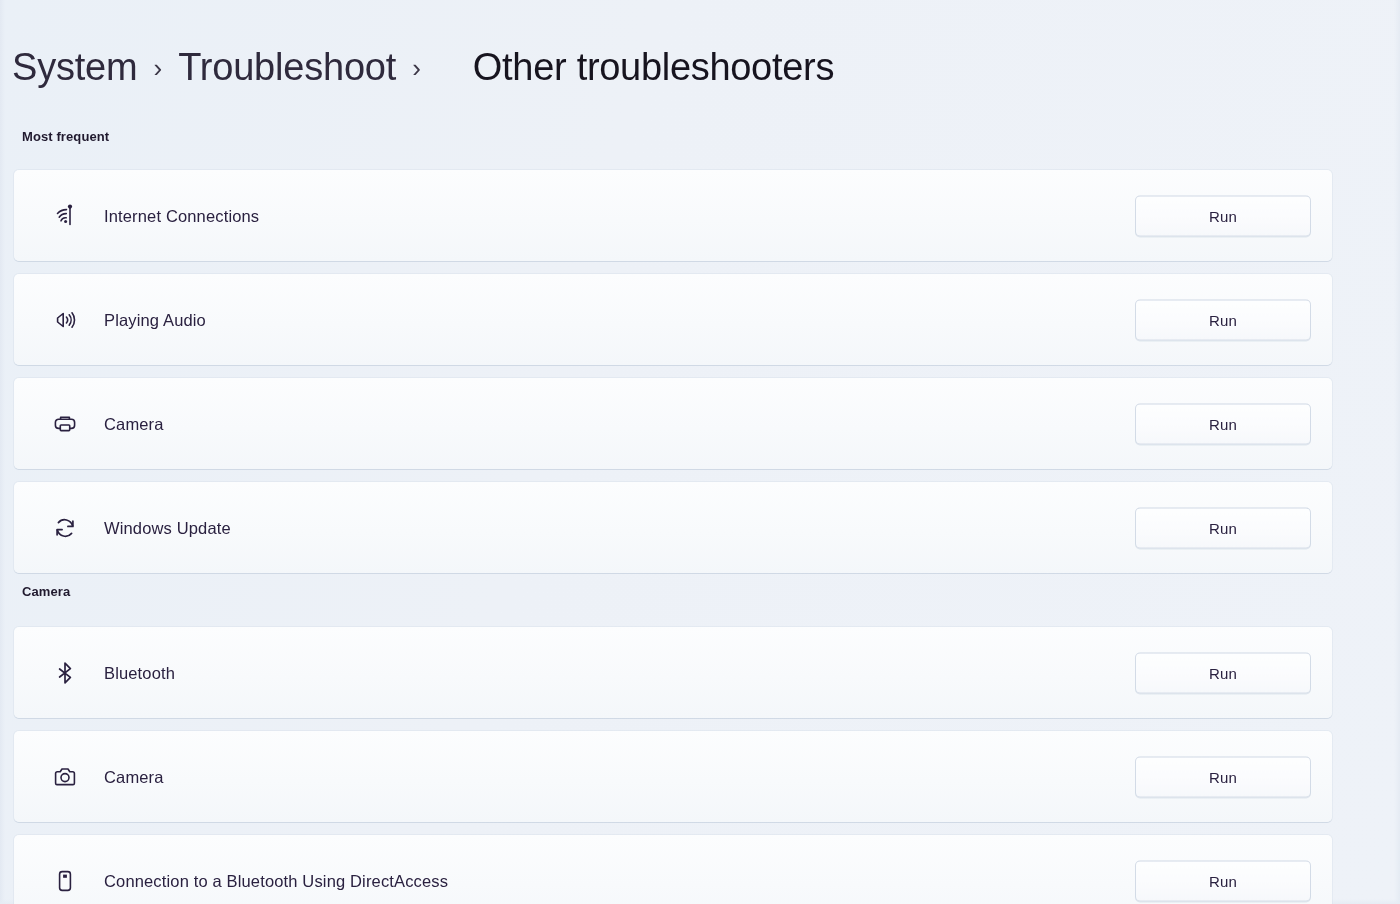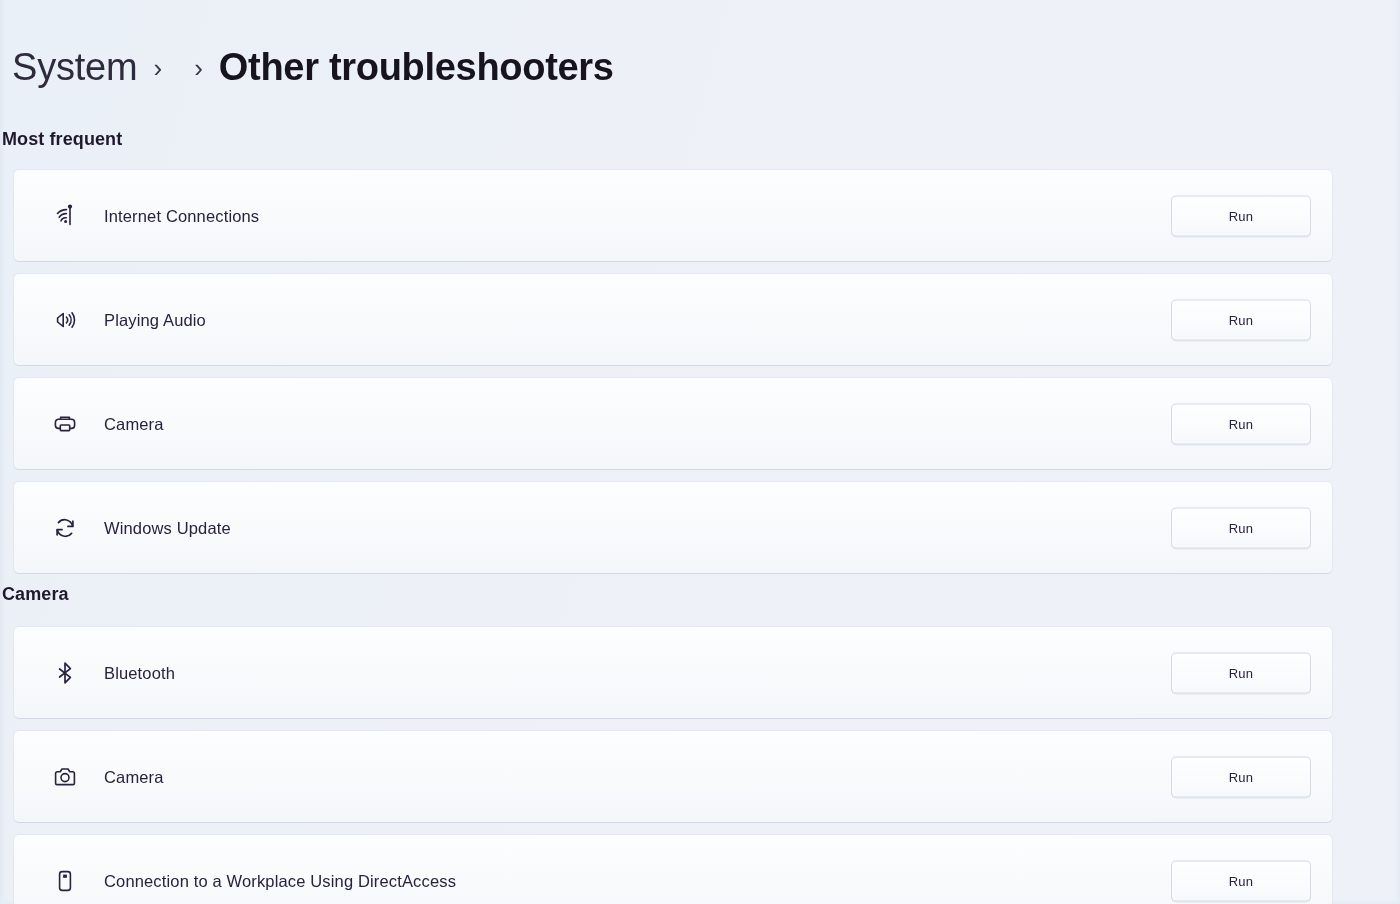--- a/index.html
+++ b/index.html
@@ -44,29 +44,30 @@
     color: #3b3646;
     margin: 0 16px;
     line-height: 1;
     position: relative;
     top: -3px;
   }
   .crumb-current {
     font-size: 38px;
     line-height: 1;
     color: #17141f;
-    font-weight: 700;
+    font-weight: 400;
     letter-spacing: -0.3px;
+    margin-left: 36px;
   }
 
   
   .section-header {
     position: absolute;
-    left: 2px;
-    font-size: 18px;
+    left: 22px;
+    font-size: 13px;
     font-weight: 700;
     color: #20192e;
     letter-spacing: 0.1px;
   }
   #hdr-most-frequent { top: 129px; }
   #hdr-other { top: 584px; }
 
   
   .group {
     position: absolute;
@@ -114,30 +115,30 @@
     color: #2a2140;
     letter-spacing: 0.15px;
     white-space: nowrap;
   }
 
   .run-button {
     position: absolute;
     right: 21px;
     top: 50%;
     transform: translateY(-50%);
-    width: 140px;
+    width: 176px;
     height: 41px;
     border-radius: 5px;
     background: linear-gradient(180deg, #fdfeff 0%, #fafbfd 60%, #f6f8fb 100%);
     border: 1px solid rgba(196,207,222,0.72);
     box-shadow: 0 1px 0.5px rgba(170,184,204,0.30);
     display: flex;
     align-items: center;
     justify-content: center;
-    font-size: 13px;
+    font-size: 15px;
     color: #2a2140;
     letter-spacing: 0.2px;
     cursor: default;
     box-sizing: border-box;
   }
 
   
   .edge-left {
     position: absolute;
     left: 0; top: 0;
@@ -162,20 +163,21 @@
 
 <div class="page">
 
   <div class="edge-left"></div>
   <div class="edge-right"></div>
   <div class="edge-bottom"></div>
 
   <div class="breadcrumb">
     <span class="crumb">System</span>
     <span class="crumb-sep">›</span>
+    <span class="crumb">Troubleshoot</span>
     <span class="crumb-sep">›</span>
     <span class="crumb-current">Other troubleshooters</span>
   </div>
 
   <div class="section-header" id="hdr-most-frequent">Most frequent</div>
 
   <div class="group" id="group-most-frequent">
 
     <div class="card">
       <span class="row-icon">
@@ -257,19 +259,19 @@
       <div class="run-button">Run</div>
     </div>
 
     <div class="card">
       <span class="row-icon">
         <svg width="28" height="28" viewBox="0 0 28 28" fill="none" stroke="currentColor" stroke-width="1.6" stroke-linejoin="round">
           <rect x="8.6" y="4.6" width="10.8" height="18.8" rx="2.6"></rect>
           <rect x="12.1" y="7.6" width="3.8" height="3.2" fill="currentColor" stroke="none"></rect>
         </svg>
       </span>
-      <span class="row-label">Connection to a Workplace Using DirectAccess</span>
+      <span class="row-label">Connection to a Bluetooth Using DirectAccess</span>
       <div class="run-button">Run</div>
     </div>
 
   </div>
 
 </div>
 
 </body></html>

